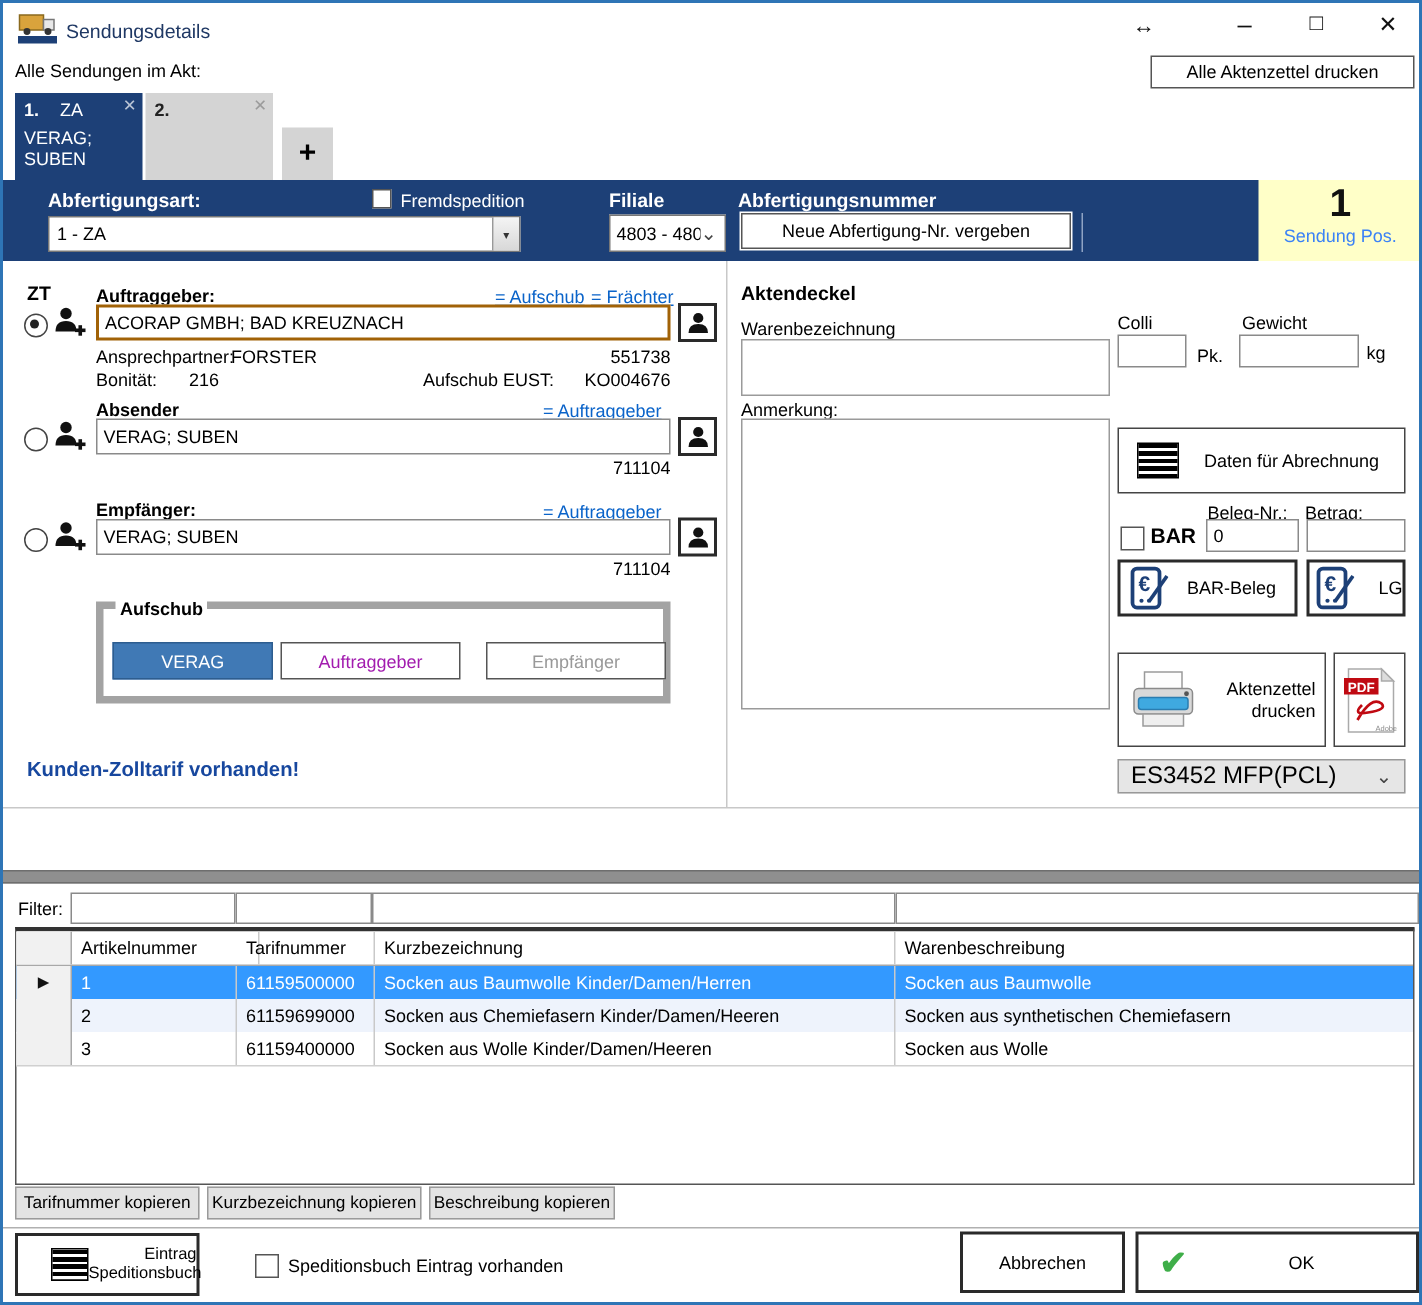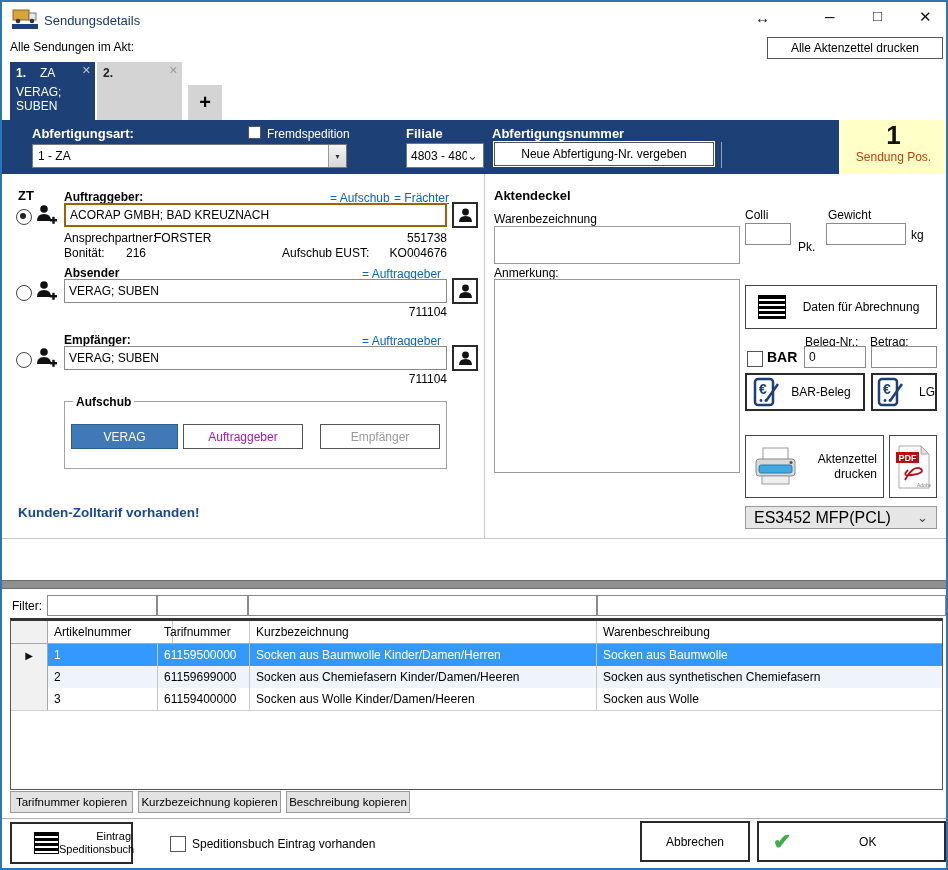--- a/index.html
+++ b/index.html
@@ -1,21 +1,21 @@
 <!DOCTYPE html>
 <html><head>
 <meta charset="utf-8">
 <style>
   html,body{margin:0;padding:0;background:#fff;font-family:"Liberation Sans",sans-serif;}
   .window{position:relative;width:948px;height:870px;box-sizing:border-box;border:2px solid #2e75b6;background:#fff;overflow:hidden;font-family:"Liberation Sans",sans-serif;}
   .abs{position:absolute;box-sizing:border-box;}
   .lbl{font-size:12px;color:#000;white-space:nowrap;}
   .b{font-weight:bold;}
   .w{color:#fff;}
-  .navy{color:#c2410c;}
+  .navy{color:#3b82f6;}
   .link{font-size:12px;color:#0a63c9;text-decoration:underline;cursor:pointer;white-space:nowrap;}
   .num{font-size:12px;color:#000;text-align:right;white-space:nowrap;}
   input.txt{border:1px solid #8a8a8a;font:12px "Liberation Sans",sans-serif;padding:1px 4px;box-sizing:border-box;background:#fff;}
   input.txt.focus{border:2px solid #a16207;}
   textarea.txt{border:1px solid #9a9a9a;background:#fff;resize:none;font:12px "Liberation Sans",sans-serif;box-sizing:border-box;}
   .btn{border:1px solid #555;background:#fff;font:12px "Liberation Sans",sans-serif;display:flex;align-items:center;justify-content:center;box-sizing:border-box;cursor:pointer;color:#000;}
   .btn.dark{border:2px solid #2a2a2a;}
   .btn.gray{background:#e3e3e3;border:1px solid #9a9a9a;}
   .titlebar-icon{font-size:15px;color:#111;cursor:pointer;line-height:1;}
   .tab{cursor:pointer;}
@@ -154,35 +154,35 @@
   </span>
   <input class="abs txt" style="left: 62px; top: 344px; width: 383px; height: 24px;" value="VERAG; SUBEN">
   <div class="abs btn dark" style="left:450px;top:343px;width:26px;height:26px;">
     <svg width="17" height="17" viewBox="0 0 17 17">
         <circle cx="8.5" cy="5" r="3.4" fill="#111"></circle>
         <path d="M2 15 q0-6 6.5-6 q6.5 0 6.5 6 z" fill="#111"></path>
       </svg>
   </div>
   <span class="abs num" style="left:375px;top:370px;width:70px;">711104</span>
 
-  <div class="abs" style="left:62px;top:399px;width:383px;height:68px;border:1px solid #a3a3a3;">
+  <div class="abs" style="left:62px;top:399px;width:383px;height:68px;border:5px solid #a3a3a3;">
     <span class="abs lbl b" style="left:8px;top:-7px;background:#fff;padding:0 3px;">Aufschub</span>
     <div class="abs btn" style="left:6px;top:22px;width:107px;height:25px;background:#4079b5;color:#fff;border:1px solid #2d5d8f;">VERAG</div>
     <div class="abs btn" style="left:118px;top:22px;width:120px;height:25px;color:#a21caf;">Auftraggeber</div>
     <div class="abs btn" style="left:255px;top:22px;width:120px;height:25px;color:#999;">Empfänger</div>
   </div>
 
   <span class="abs b" style="left:16px;top:503px;font-size:13.5px;color:#17479e;">Kunden-Zolltarif vorhanden!</span>
 
   <span class="abs lbl b" style="left:492px;top:186px;font-size:13px;">Aktendeckel</span>
   <span class="abs lbl" style="left:492px;top:210px;">Warenbezeichnung</span>
   <textarea class="abs txt" style="left: 492px; top: 224px; width: 246px; height: 38px;"></textarea>
   <span class="abs lbl" style="left:743px;top:206px;">Colli</span>
   <input class="abs txt" style="left: 743px; top: 221px; width: 46px; height: 22px;">
-  <span class="abs lbl" style="left:796px;top:238px;">Pk.</span>
+  <span class="abs lbl" style="left:796px;top:228px;">Pk.</span>
   <span class="abs lbl" style="left:826px;top:206px;">Gewicht</span>
   <input class="abs txt" style="left: 824px; top: 221px; width: 80px; height: 22px;">
   <span class="abs lbl" style="left:909px;top:226px;">kg</span>
   <span class="abs lbl" style="left:492px;top:264px;">Anmerkung:</span>
   <textarea class="abs txt" style="left: 492px; top: 277px; width: 246px; height: 194px;"></textarea>
 
   <div class="abs btn" style="left:743px;top:283px;width:192px;height:44px;border:1px solid #444;justify-content:flex-start;padding-left:12px;">
     <span class="lines-icon"></span>
     <span style="flex:1;text-align:center;">Daten für Abrechnung</span>
   </div>

